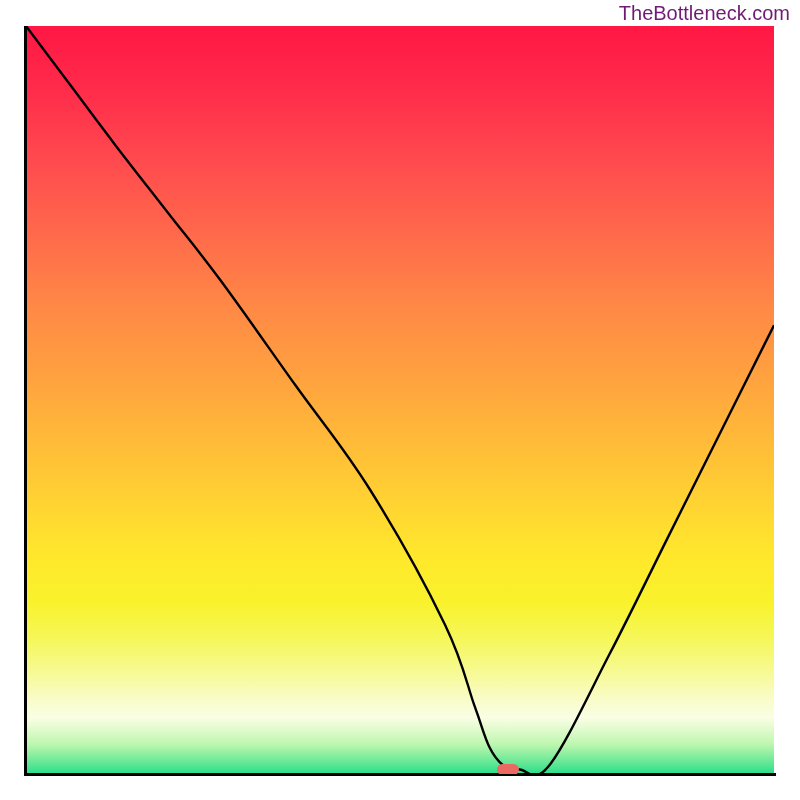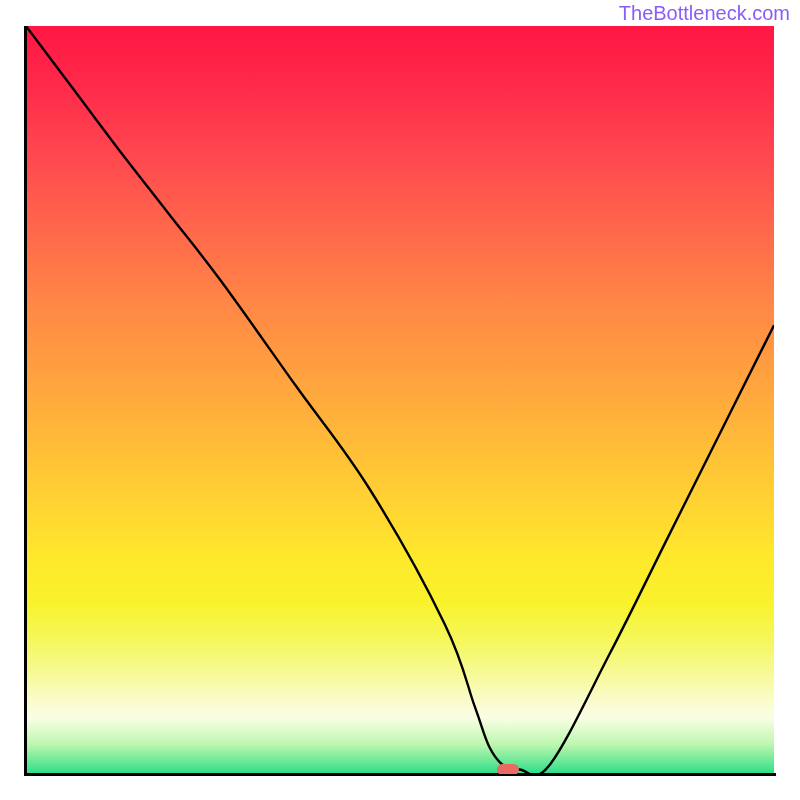--- a/index.html
+++ b/index.html
@@ -13,21 +13,21 @@
   .chart-wrapper {
     position: relative;
     width: 800px;
     height: 800px;
   }
   .watermark {
     position: absolute;
     top: 2px;
     right: 10px;
     font-size: 20px;
-    color: #8b5cf6;
+    color: #701a75;
     font-weight: 500;
     z-index: 3;
   }
   .plot-region {
     position: absolute;
     left: 26px;
     top: 26px;
     width: 748px;
     height: 748px;
     overflow: hidden;

